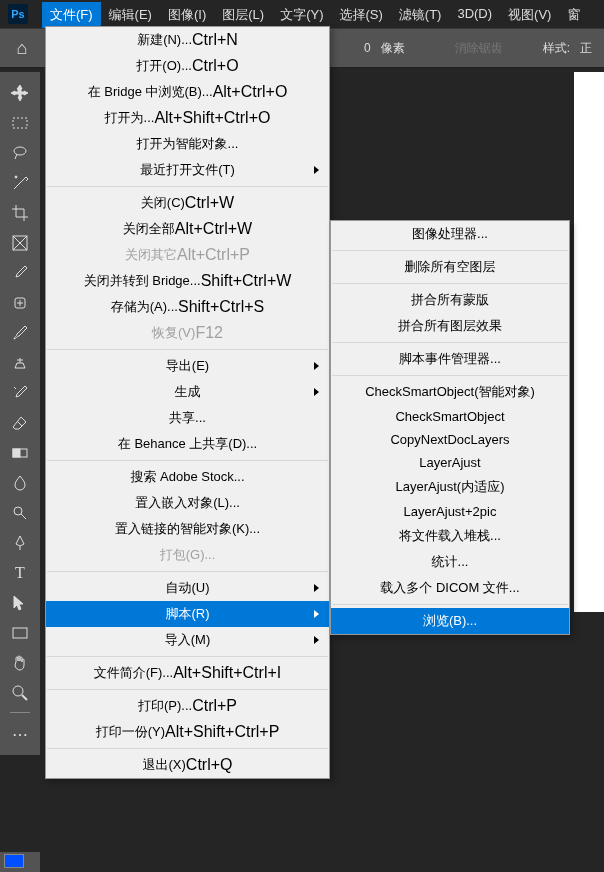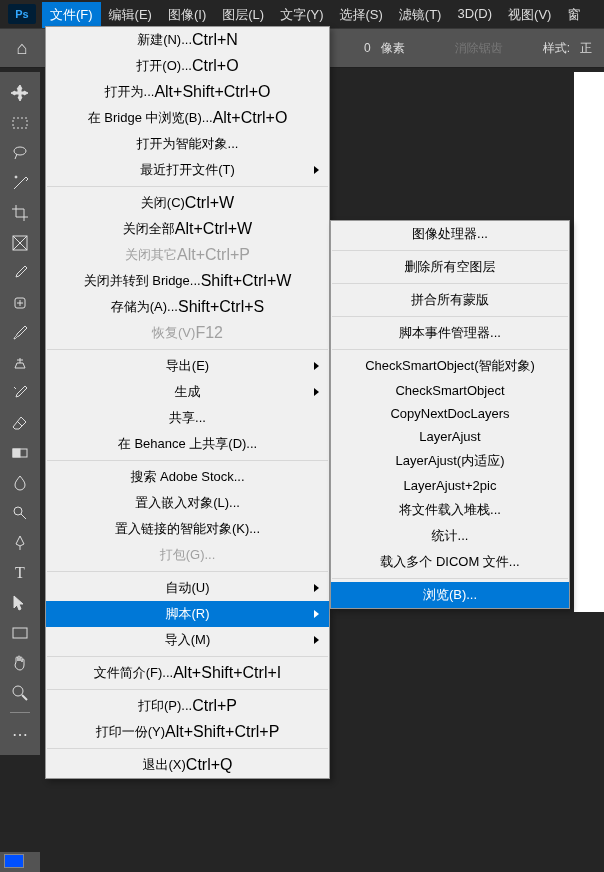--- a/index.html
+++ b/index.html
@@ -1,17 +1,17 @@
 <!DOCTYPE html>
 <html><head>
 <meta charset="utf-8">
 <style>
 * { margin: 0; padding: 0; box-sizing: border-box; font-family: "Microsoft YaHei", sans-serif; }
 body { width: 604px; height: 872px; background: #252525; overflow: hidden; position: relative; }
-.app-logo { position: absolute; top: 4px; left: 8px; width: 28px; height: 20px; background: #001e36; color: #31a8ff; font-size: 11px; font-weight: bold; display: flex; align-items: center; justify-content: center; border-radius: 2px; }
+.app-logo { position: absolute; top: 4px; left: 8px; width: 20px; height: 20px; background: #001e36; color: #31a8ff; font-size: 11px; font-weight: bold; display: flex; align-items: center; justify-content: center; border-radius: 2px; }
 .menubar { position: absolute; top: 2px; left: 42px; display: flex; gap: 0; }
 .menu-item { color: #ddd; font-size: 13px; padding: 4px 8px; cursor: pointer; }
 .menu-item.active { background: #0078d7; color: #fff; }
 .options-bar { position: absolute; top: 28px; left: 0; right: 0; height: 40px; background: #535353; border-top: 1px solid #383838; border-bottom: 1px solid #202020; display: flex; align-items: center; padding-left: 10px; gap: 10px; }
 .home-icon { color: #ddd; font-size: 18px; width: 24px; height: 24px; display: flex; align-items: center; justify-content: center; }
 .px-label { color: #ddd; font-size: 12px; }
 .anti-alias { color: #777; font-size: 12px; }
 .style-label { color: #ddd; font-size: 12px; }
 .toolbar { position: absolute; top: 72px; left: 0; width: 40px; background: #535353; display: flex; flex-direction: column; align-items: center; padding: 6px 0; gap: 0; }
 .tool { width: 32px; height: 30px; color: #ddd; display: flex; align-items: center; justify-content: center; font-size: 16px; cursor: pointer; }
@@ -185,26 +185,26 @@
 <div class="dropdown" id="file-menu">
     <div class="dd-item">
       <span>新建(N)...</span>
       <span class="shortcut">Ctrl+N</span>
     </div>
     <div class="dd-item">
       <span>打开(O)...</span>
       <span class="shortcut">Ctrl+O</span>
     </div>
     <div class="dd-item">
+      <span>在 Bridge 中浏览(B)...</span>
+      <span class="shortcut">Alt+Ctrl+O</span>
+    </div>
+    <div class="dd-item">
       <span>打开为...</span>
       <span class="shortcut">Alt+Shift+Ctrl+O</span>
-    </div>
-    <div class="dd-item">
-      <span>在 Bridge 中浏览(B)...</span>
-      <span class="shortcut">Alt+Ctrl+O</span>
     </div>
     <div class="dd-item">
       <span>打开为智能对象...</span>
     </div>
     <div class="dd-item">
       <span>最近打开文件(T)</span>
       <div class="dd-arrow"></div>
     </div>
     <div class="dd-sep"></div>
     <div class="dd-item">
@@ -298,20 +298,23 @@
       <span>图像处理器...</span>
     </div>
     <div class="dd-sep"></div>
     <div class="dd-item">
       <span>删除所有空图层</span>
     </div>
     <div class="dd-sep"></div>
     <div class="dd-item">
       <span>拼合所有蒙版</span>
     </div>
+    <div class="dd-item">
+      <span>拼合所有图层效果</span>
+    </div>
     <div class="dd-sep"></div>
     <div class="dd-item">
       <span>脚本事件管理器...</span>
     </div>
     <div class="dd-sep"></div>
     <div class="dd-item">
       <span>CheckSmartObject(智能对象)</span>
     </div>
     <div class="dd-item">
       <span>CheckSmartObject</span>

